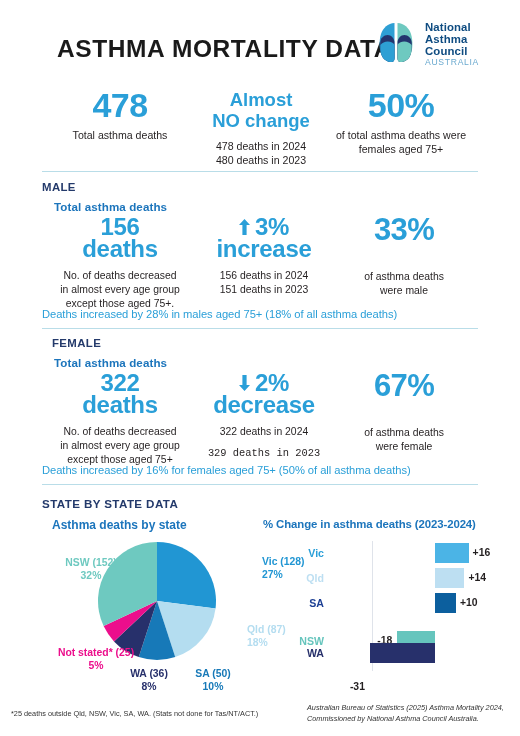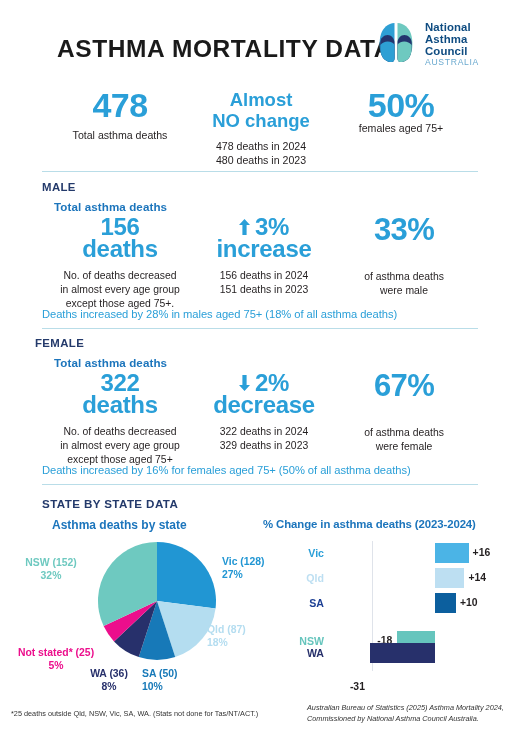--- a/index.html
+++ b/index.html
@@ -51,21 +51,21 @@
   .grp .cap{font-size:10.4px;color:#231f20;line-height:1.32;margin-top:9px;}
   .arrowline{display:flex;align-items:center;justify-content:center;gap:5px;}
   .arrow{width:11px;height:16px;flex:none;}
 
   
   .state-head{position:absolute;left:42px;top:497px;font-size:11.6px;font-weight:700;color:#243a6b;letter-spacing:0.4px;}
   .pie-title{position:absolute;left:52px;top:518px;font-size:12px;font-weight:700;color:#1c75bc;}
   .bar-title{position:absolute;left:263px;top:518px;font-size:11.4px;font-weight:700;color:#1c75bc;letter-spacing:-0.1px;}
 
   .piewrap{position:absolute;left:97px;top:541px;width:120px;height:120px;}
-  .pielabel{position:absolute;font-size:10.4px;font-weight:700;line-height:1.22;}
+  .pielabel{position:absolute;font-size:10.4px;font-weight:700;line-height:1.22;margin-left:40px;}
 
   .barchart{position:absolute;left:262px;top:541px;width:240px;height:130px;}
   .bar-row{position:absolute;height:20px;}
   .bar-cat{position:absolute;font-size:10.6px;font-weight:700;line-height:20px;width:42px;text-align:right;}
   .bar-rect{position:absolute;height:20px;}
   .bar-val{position:absolute;font-size:10.4px;font-weight:700;color:#231f20;line-height:20px;}
   .axis{position:absolute;left:110px;top:0;width:1px;height:130px;background:#dfe3ea;}
 
   
   .foot-left{position:absolute;left:11px;top:709px;font-size:7.3px;color:#333;line-height:1.35;}
@@ -103,20 +103,21 @@
       <div class="cap">Total asthma deaths</div>
     </div>
     <div class="col" style="left:160px;top:2px;width:118px;">
       <div class="mid">Almost</div>
       <div class="mid">NO change</div>
       <div class="cap" style="margin-top:9px;">478 deaths in 2024</div>
       <div class="cap" style="margin-top:0;">480 deaths in 2023</div>
     </div>
     <div class="col" style="left:282px;top:0px;width:154px;">
       <div class="big">50%</div>
+      <div class="cap">of total asthma deaths were</div>
       <div class="cap" style="margin-top:0;">females aged 75+</div>
     </div>
   </div>
 
   <div class="divider" style="top:171px;"></div>
 
   <div class="sec-label" style="left:42px;top:181px;">MALE</div>
   <div class="sec-sub" style="left:54px;top:200px;">Total asthma deaths</div>
 
   <div class="grp" style="left:40px;top:216px;width:160px;">
@@ -141,41 +142,41 @@
 
   <div class="grp" style="left:330px;top:214px;width:148px;">
     <div class="pct">33%</div>
     <div class="cap" style="margin-top:25px;">of asthma deaths</div>
     <div class="cap" style="margin-top:0;">were male</div>
   </div>
 
   <div class="statement" style="left:42px;top:308px;">Deaths increased by 28% in males aged 75+ (18% of all asthma deaths)</div>
   <div class="divider" style="top:328px;"></div>
 
-  <div class="sec-label" style="left:35px;top:337px;text-align:center;">FEMALE</div>
+  <div class="sec-label" style="left:52px;top:337px;text-align:center;">FEMALE</div>
   <div class="sec-sub" style="left:54px;top:356px;">Total asthma deaths</div>
 
   <div class="grp" style="left:40px;top:372px;width:160px;">
     <div class="num">322</div>
     <div class="num2">deaths</div>
     <div class="cap">No. of deaths decreased</div>
     <div class="cap" style="margin-top:0;">in almost every age group</div>
     <div class="cap" style="margin-top:0;">except those aged 75+</div>
   </div>
 
   <div class="grp" style="left:196px;top:372px;width:136px;">
     <div class="arrowline">
       <svg class="arrow" viewBox="0 0 11 16">
         <path d="M5.5 16 L0 10 L3.4 10 L3.4 0 L7.6 0 L7.6 10 L11 10 Z" fill="#2a9fd8"></path>
       </svg>
       <span class="num">2%</span>
     </div>
     <div class="num2">decrease</div>
     <div class="cap">322 deaths in 2024</div>
-    <div class="cap" style="margin-top:0;">329 deaths in 2023</div>
+    <div class="cap" style="margin-top:8px;font-family:Liberation Mono, monospace;">329 deaths in 2023</div>
   </div>
 
   <div class="grp" style="left:330px;top:370px;width:148px;">
     <div class="pct">67%</div>
     <div class="cap" style="margin-top:25px;">of asthma deaths</div>
     <div class="cap" style="margin-top:0;">were female</div>
   </div>
 
   <div class="statement" style="left:42px;top:464px;">Deaths increased by 16% for females aged 75+ (50% of all asthma deaths)</div>
   <div class="divider" style="top:484px;"></div>
@@ -210,21 +211,21 @@
     <span>18%</span>
   </div>
   <div class="pielabel" style="left:5px;top:647px;color:#ec0e8c;text-align:center;width:102px;">
     <span>Not stated* (25)</span><br>
     <span>5%</span>
   </div>
   <div class="pielabel" style="left:78px;top:668px;color:#27306b;text-align:center;width:62px;">
     <span>WA (36)</span><br>
     <span>8%</span>
   </div>
-  <div class="pielabel" style="left:142px;top:668px;color:#1779b8;text-align:left;width:62px;">
+  <div class="pielabel" style="left:142px;top:668px;color:#1779b8;text-align:center;width:62px;">
     <span>SA (50)</span><br>
     <span>10%</span>
   </div>
 
   <div class="barchart">
     <div class="axis"></div>
     <div id="bar-rows">
         <div class="bar-row" style="top: 2px; left: 0px; width: 240px;">
           <div class="bar-cat" style="left: 20px; color: rgb(42, 159, 216);">Vic</div>
           <div class="bar-rect" style="background: rgb(75, 180, 230); left: 173px; width: 33.6px;"></div>

